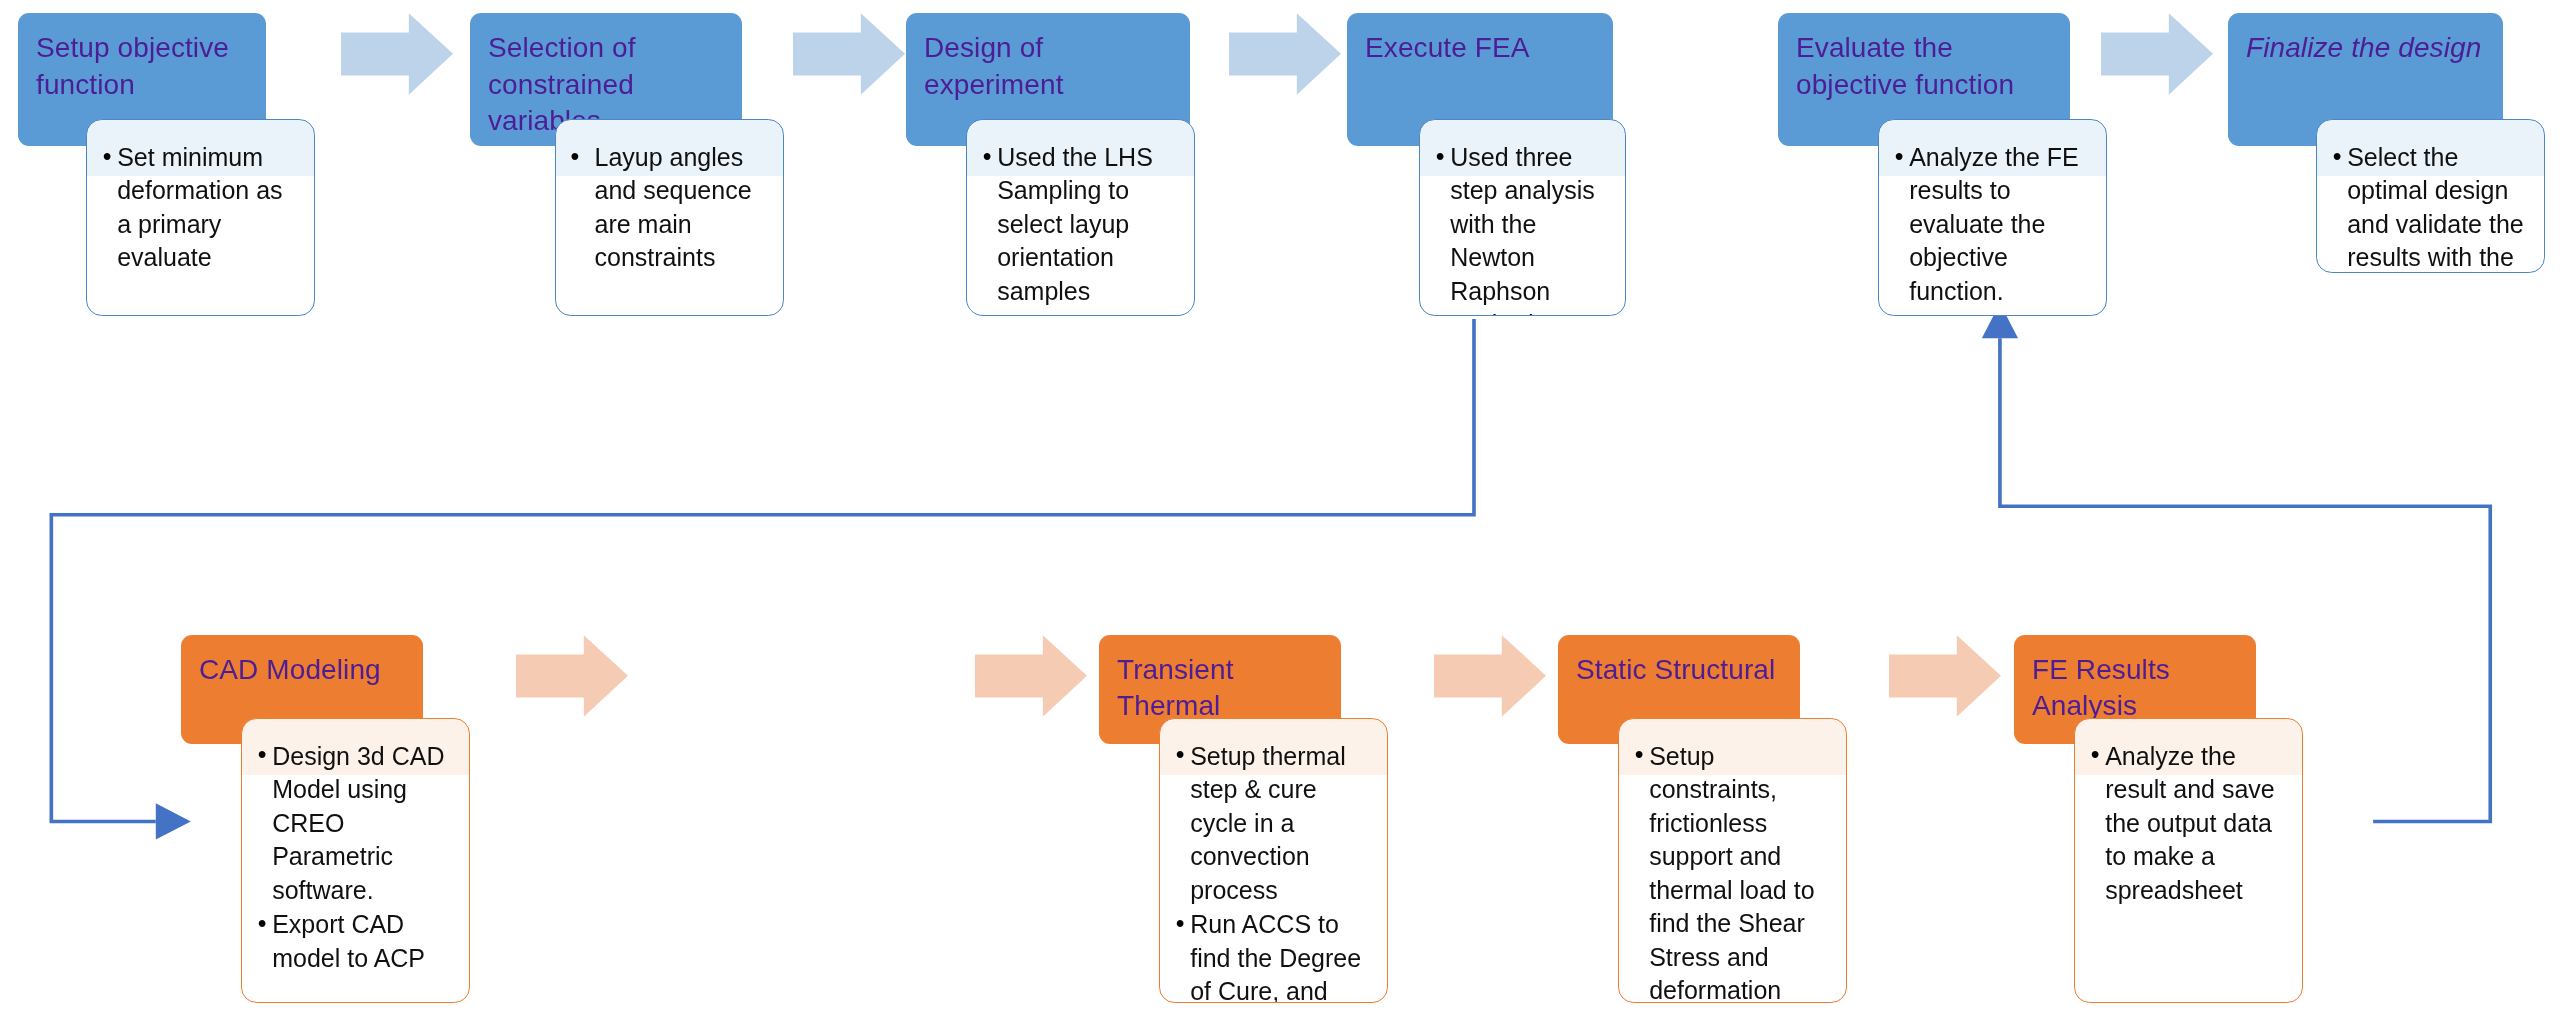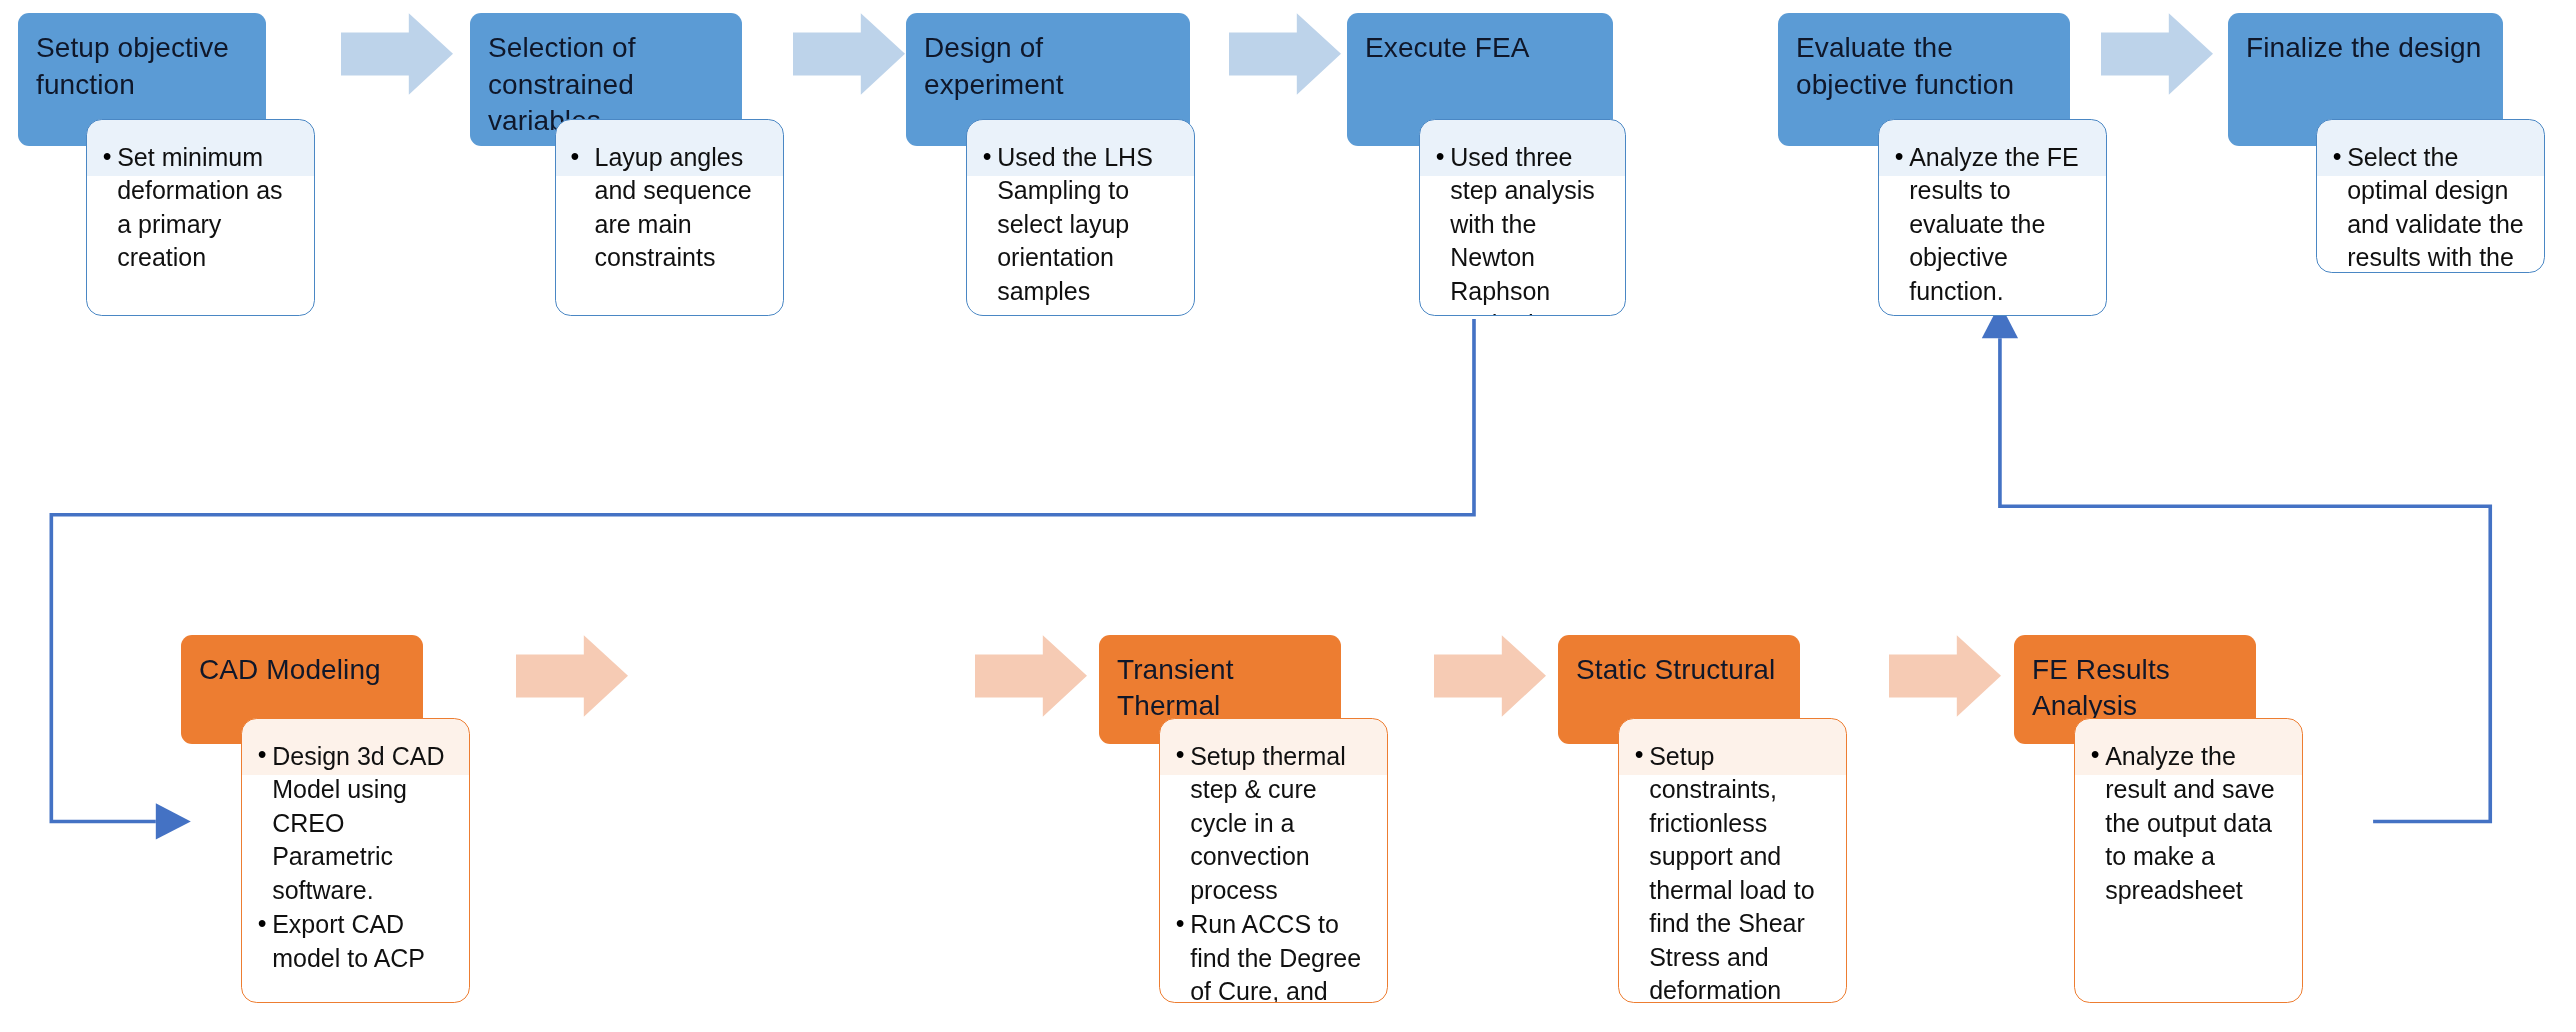--- a/index.html
+++ b/index.html
@@ -42,21 +42,21 @@
   }
 
   
   .step-head {
     position: absolute;
     left: 0;
     top: 0;
     border-radius: 11px;
     box-sizing: border-box;
     padding: 17px 18px 0 18px;
-    color: #0f172a;
+    color: #4c1d95;
     font-size: 28px;
     line-height: 1.30;
     font-weight: 400;
     letter-spacing: 0.1px;
     overflow: hidden;
   }
   .step.blue .step-head { background: #5b9bd5; }
   .step.orange .step-head { background: #ed7d31; }
 
   
@@ -156,21 +156,21 @@
   <svg class="chevron" style="left:1889px; top:635px;" width="112" height="82" viewBox="0 0 185 135" xmlns="http://www.w3.org/2000/svg">
     <polygon points="0,32 112,32 112,0 185,67 112,135 112,103 0,103" fill="#f6cbb4"></polygon>
   </svg>
 
   <div class="step blue" style="left:18px; top:13.3px; width:320px; height:290px;">
     <div class="step-head" style="width:248px; height:133px;">
       <span>Setup objective function</span>
     </div>
     <div class="step-card" style="left:68px; top:106px; width:229px; height:197px;">
       <ul class="bullets">
-        <li>Set minimum deformation as a primary creation</li>
+        <li>Set minimum deformation as a primary evaluate</li>
       </ul>
     </div>
   </div>
 
   <div class="step blue" style="left:470px; top:13.3px; width:320px; height:290px;">
     <div class="step-head" style="width:272px; height:133px;">
       <span>Selection of constrained variables</span>
     </div>
     <div class="step-card" style="left:85px; top:106px; width:229px; height:197px;">
       <ul class="bullets">
@@ -206,21 +206,21 @@
       <span>Evaluate the objective function</span>
     </div>
     <div class="step-card" style="left:100px; top:106px; width:229px; height:197px;">
       <ul class="bullets">
         <li>Analyze the FE results to evaluate the objective function.</li>
       </ul>
     </div>
   </div>
 
   <div class="step blue" style="left:2228px; top:13.3px; width:320px; height:290px;">
-    <div class="step-head" style="width:275px; height:133px;">
+    <div class="step-head" style="width:275px; height:133px;font-style:italic;">
       <span>Finalize the design</span>
     </div>
     <div class="step-card" style="left:88px; top:106px; width:229px; height:154px;">
       <ul class="bullets">
         <li>Select the optimal design and validate the results with the Mfg.</li>
       </ul>
     </div>
   </div>
 
   <div class="step orange" style="left:181px; top:635px; width:320px; height:374px;">

